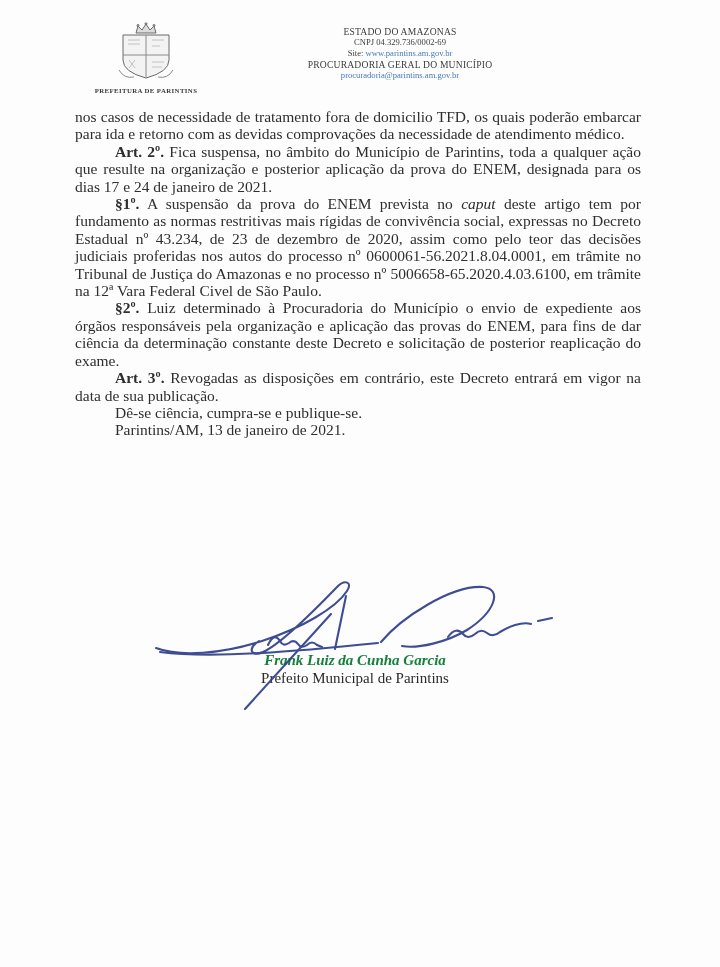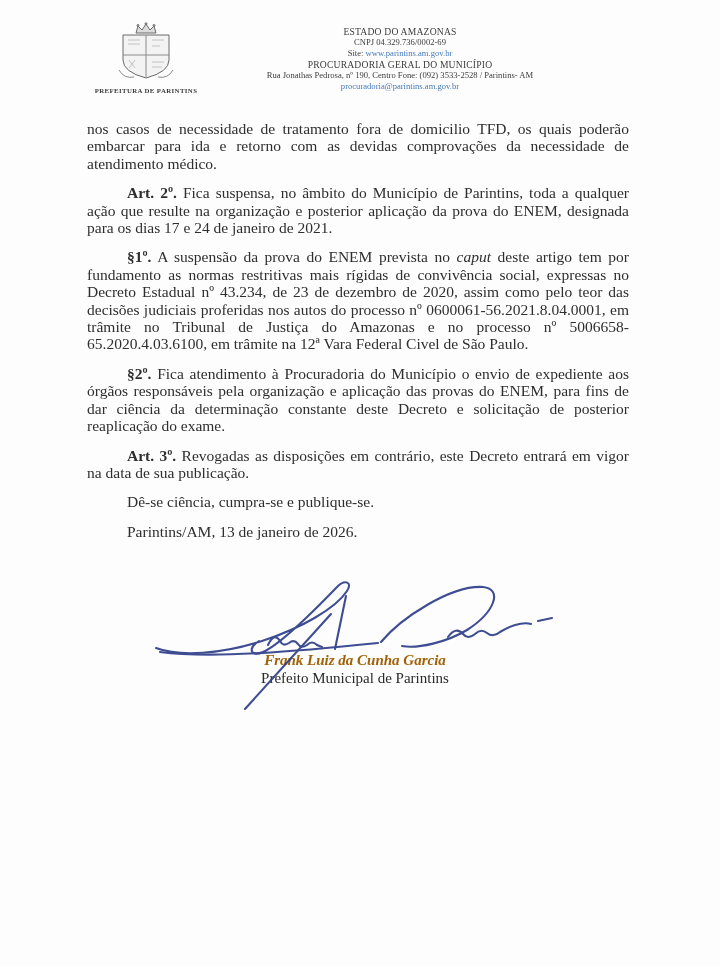--- a/index.html
+++ b/index.html
@@ -22,36 +22,36 @@
     color:#3c3c3c;line-height:11px;
   }
   .head-line-lg{font-size:9.6px;letter-spacing:.2px;}
   .head-line-sm{font-size:8.6px;}
   .link{color:#4679b8;cursor:pointer;}
   
   .doc-body{
     position:absolute;left:75px;top:108px;width:566px;
     font-size:15.5px;line-height:17.4px;text-align:justify;
   }
-  .doc-body p{margin:12px;}
+  .doc-body p{margin:0;}
   .p-block{margin-left:110px;margin-top:5px;}
   .p-art2{margin-top:20px;text-indent:40px;}
   .p-par1{margin-top:20px;text-indent:40px;}
   .p-par2{margin-top:2px;text-indent:40px;}
   .p-art3{margin-top:21px;text-indent:40px;}
   .p-close{margin-top:22px;text-indent:40px;text-align:left;}
   .p-date{margin-top:18px;text-indent:40px;text-align:left;}
   .lead{font-weight:bold;}
   .it{font-style:italic;}
   
   .sig-block{position:absolute;left:150px;top:578px;width:410px;height:130px;}
   .sig-svg{position:absolute;left:0;top:0;z-index:2;pointer-events:none;}
   .sig-name{
     position:absolute;left:0;top:74px;width:100%;text-align:center;z-index:1;
-    font-size:15px;font-weight:bold;font-style:italic;color:#a16207;
+    font-size:15px;font-weight:bold;font-style:italic;color:#15803d;
   }
   .sig-title{
     position:absolute;left:0;top:92px;width:100%;text-align:center;z-index:1;
     font-size:15px;color:#2b2b2b;
   }
 </style>
 </head>
 <body>
 
 <div class="page">
@@ -76,45 +76,44 @@
   </div>
 
   <div class="head-center">
     <div class="head-line-lg">ESTADO DO AMAZONAS</div>
     <div class="head-line-sm">CNPJ 04.329.736/0002-69</div>
     <div class="head-line-sm">
       <span>Site:</span>
       <span class="link">www.parintins.am.gov.br</span>
     </div>
     <div class="head-line-lg">PROCURADORIA GERAL DO MUNICÍPIO</div>
-    <div class="head-line-sm">Rua Jonathas Pedrosa, nº 190, Centro Fone: (092) 3533-2528 / Parintins- AM</div>
     <div class="head-line-sm"><span class="link">procuradoria@parintins.am.gov.br</span></div>
   </div>
 
   <div class="doc-body">
     <p class="p-block">nos casos de necessidade de tratamento fora de domicilio TFD, os quais poderão embarcar para ida e retorno com as devidas comprovações da necessidade de atendimento médico.</p>
 
     <p class="p-art2">
       <span class="lead">Art. 2º.</span><span> Fica suspensa, no âmbito do Município de Parintins, toda a qualquer ação que resulte na organização e posterior aplicação da prova do ENEM, designada para os dias 17 e 24 de janeiro de 2021.</span>
     </p>
 
     <p class="p-par1">
       <span class="lead">§1º.</span><span> A suspensão da prova do ENEM prevista no </span><span class="it">caput</span><span> deste artigo tem por fundamento as normas restritivas mais rígidas de convivência social, expressas no Decreto Estadual nº 43.234, de 23 de dezembro de 2020, assim como pelo teor das decisões judiciais proferidas nos autos do processo nº 0600061-56.2021.8.04.0001, em trâmite no Tribunal de Justiça do Amazonas e no processo nº 5006658-65.2020.4.03.6100, em trâmite na 12ª Vara Federal Civel de São Paulo.</span>
     </p>
 
     <p class="p-par2">
-      <span class="lead">§2º.</span><span> Fica atendimento à Procuradoria do Município o envio de expediente aos órgãos responsáveis pela organização e aplicação das provas do ENEM, para fins de dar ciência da determinação constante deste Decreto e solicitação de posterior reaplicação do exame.</span>
+      <span class="lead">§2º.</span><span> Luiz determinado à Procuradoria do Município o envio de expediente aos órgãos responsáveis pela organização e aplicação das provas do ENEM, para fins de dar ciência da determinação constante deste Decreto e solicitação de posterior reaplicação do exame.</span>
     </p>
 
     <p class="p-art3">
       <span class="lead">Art. 3º.</span><span> Revogadas as disposições em contrário, este Decreto entrará em vigor na data de sua publicação.</span>
     </p>
 
     <p class="p-close">Dê-se ciência, cumpra-se e publique-se.</p>
-    <p class="p-date">Parintins/AM, 13 de janeiro de 2026.</p>
+    <p class="p-date">Parintins/AM, 13 de janeiro de 2021.</p>
   </div>
 
   <div class="sig-block">
     <svg class="sig-svg" width="410" height="135" viewBox="0 0 410 135">
       <g fill="none" stroke="#2e3f8a" stroke-width="2.1" stroke-linecap="round" stroke-linejoin="round" opacity="0.92">
         <path d="M6,70 C30,79 72,76 112,63 C152,50 186,30 197,13 C203,4 195,1 187,9 C161,36 131,66 113,74 C101,79 97,71 109,63"></path>
         <path d="M10,74 C62,81 150,73 228,65"></path>
         <path d="M118,67 q6,-13 12,-4 q3,6 9,2 q5,-4 9,1 q3,5 9,1 q5,-5 10,0 l5,2"></path>
         <path d="M196,18 L185,71"></path>
         <path d="M231,64 C251,40 301,7 333,9 C353,11 345,34 317,52 C297,64 268,71 252,68"></path>

